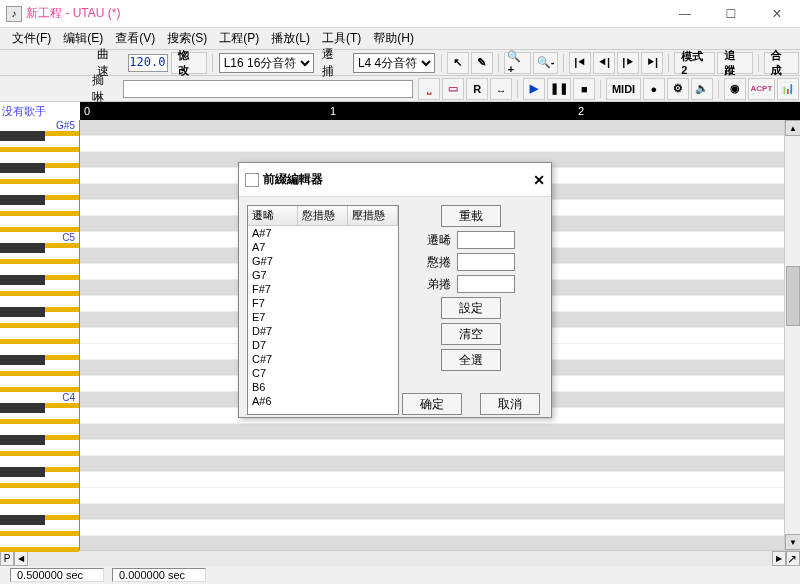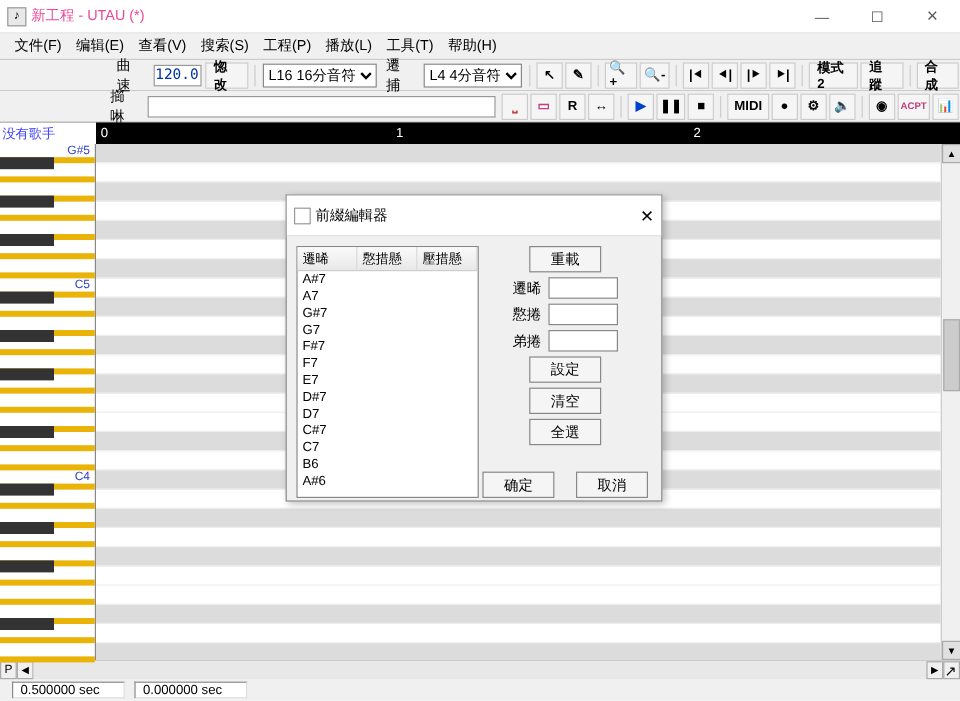--- a/index.html
+++ b/index.html
@@ -37,21 +37,21 @@
 
 .vscroll { width: 16px; background: #f0f0f0; border-left: 1px solid #ccc; position: relative; }
 .vscroll .arrow { width: 16px; height: 16px; background: #e0e0e0; border: 1px solid #aaa; display: flex; align-items: center; justify-content: center; font-size: 8px; }
 .vscroll .thumb { width: 14px; background: #ccc; border: 1px solid #aaa; margin-left: 1px; }
 
 .hscroll { height: 16px; background: #f0f0f0; display: flex; border-top: 1px solid #ccc; }
 .status { height: 18px; display: flex; align-items: center; padding-left: 10px; }
 .status span { border: 1px inset #ddd; padding: 0 20px 0 6px; margin-right: 8px; font-size: 11px; background: #fff; min-width: 90px; text-align: center; }
 
 .dialog { position: absolute; left: 238px; top: 162px; width: 314px; height: 256px; background: #f0f0f0; border: 1px solid #888; box-shadow: 2px 2px 6px rgba(0,0,0,0.25); }
-.dialog .dtitle { height: 34px; display: flex; align-items: center; padding-left: 6px; border-bottom: 1px solid #ddd; background: #fff; }
+.dialog .dtitle { height: 34px; display: flex; align-items: center; padding-left: 6px; border-bottom: 1px solid #ddd; background: #fff; font-weight: bold; }
 .dialog .dtitle .dicon { width: 14px; height: 14px; border: 1px solid #999; margin-right: 4px; }
 .dialog .dclose { margin-left: auto; margin-right: 6px; font-size: 14px; cursor: default; }
 .dialog .dbody { display: flex; padding: 8px; height: 226px; }
 .notelist { width: 152px; border: 1px solid #888; background: #fff; display: flex; flex-direction: column; }
 .notelist .hdr { display: flex; border-bottom: 1px solid #ccc; }
 .notelist .hdr > div { flex: 1; padding: 2px 4px; border-right: 1px solid #ccc; background: linear-gradient(#fafafa,#e8e8e8); font-size: 11px; }
 .notelist .rows { flex: 1; overflow: hidden; }
 .notelist .row { padding: 1px 4px; font-size: 11px; }
 .notelist .row.sel { background: #2060d0; color: #fff; }
 .dside { flex: 1; display: flex; flex-direction: column; gap: 4px; align-items: center; }

